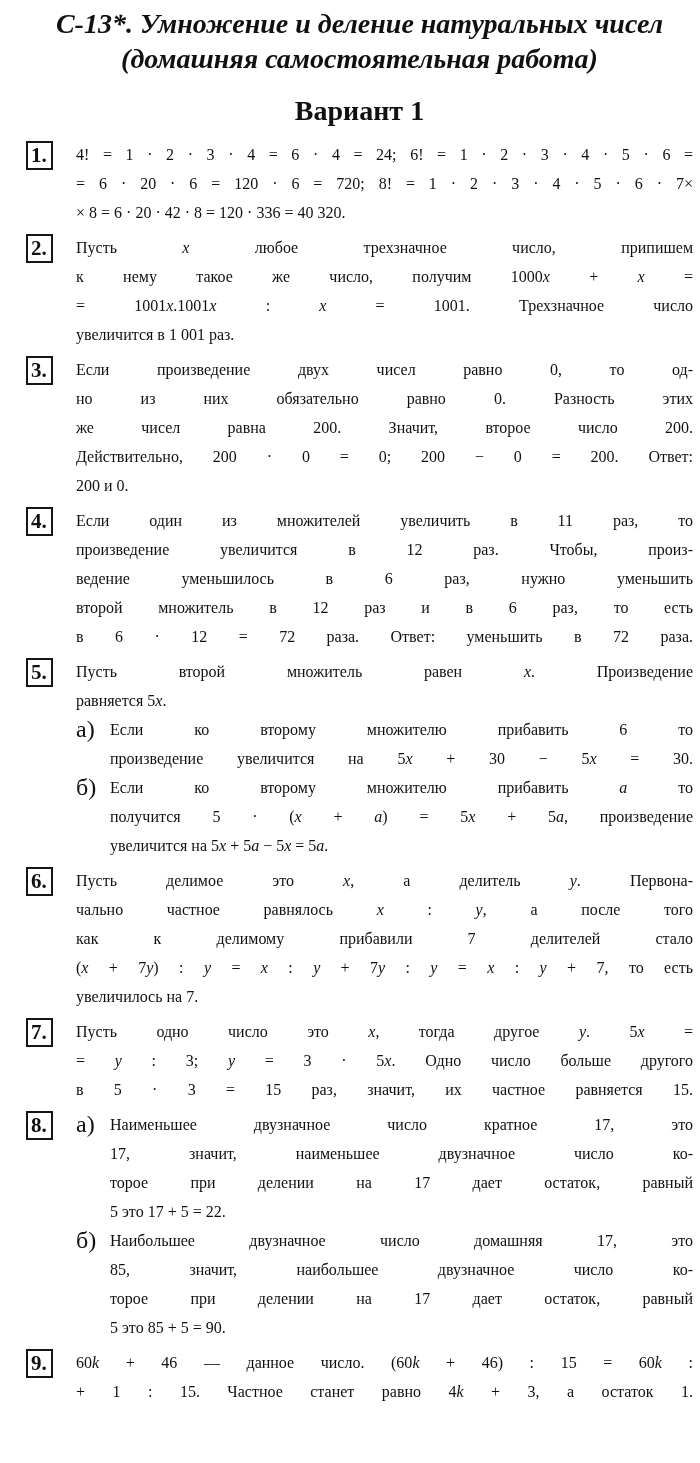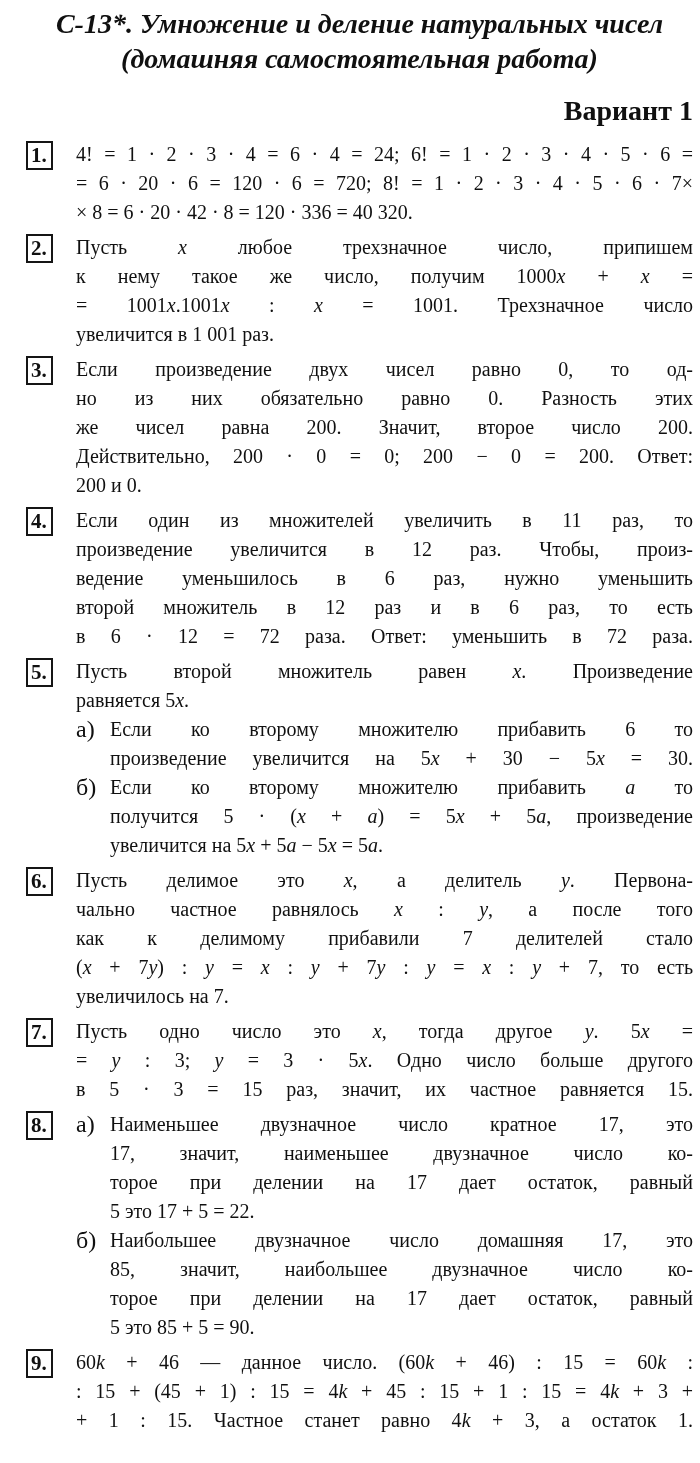--- a/index.html
+++ b/index.html
@@ -9,36 +9,36 @@
     background:#ffffff; color:#101010;
     font-family:"Liberation Serif","DejaVu Serif",serif;
     overflow:hidden;
     margin-left:8px;
   }
   .doc-title {
     text-align:center; font-weight:bold; font-style:italic;
     font-size:28px; line-height:35px; margin:0 6px;
   }
   .variant {
-    text-align:right; font-weight:bold;
+    text-align:center; font-weight:bold;
     font-size:28px; line-height:30px;
     margin:20px 0 14px 0;
   }
   .problems { }
   .problem { display:flex; align-items:flex-start; margin-top:6px; }
   .num-col { flex:0 0 50px; }
   .num-box {
     display:inline-block; border:2px solid #151515;
     font-weight:bold; font-size:21px; line-height:24px;
     padding:0 4px 1px 3px; margin-top:1px;
     font-family:"Liberation Serif","DejaVu Serif",serif;
   }
   .body { flex:1 1 auto; min-width:0; }
   .line {
-    font-size:20px; line-height:29px;
+    font-size:16px; line-height:29px;
     text-align:justify; text-align-last:justify;
     white-space:normal; overflow:hidden;
   }
   .line.last { text-align-last:left; }
   .line i { font-style:italic; }
   .sub { display:flex; align-items:flex-start; }
   .sub-label { flex:0 0 34px; font-size:24px; line-height:29px; }
   .sub-content { flex:1 1 auto; min-width:0; }
 </style>
 </head>
@@ -146,18 +146,17 @@
               <div class="line">торое при делении на 17 дает остаток, равный</div>
               <div class="line last">5 это 85 + 5 = 90.</div>
             </div>
           </div>
         </div>
       </div>
       <div class="problem">
         <div class="num-col"><div class="num-box">9.</div></div>
         <div class="body">
           <div class="line">60<i>k</i> + 46 — данное число. (60<i>k</i> + 46) : 15 = 60<i>k</i> :</div>
-          <div class="line">: 15 + (45 + 1) : 15 = 4<i>k</i> + 45 : 15 + 1 : 15 = 4<i>k</i> + 3 +</div>
           <div class="line">+ 1 : 15. Частное станет равно 4<i>k</i> + 3, а остаток 1.</div>
         </div>
       </div>
     </div>
 </div>
 
 </body></html>

